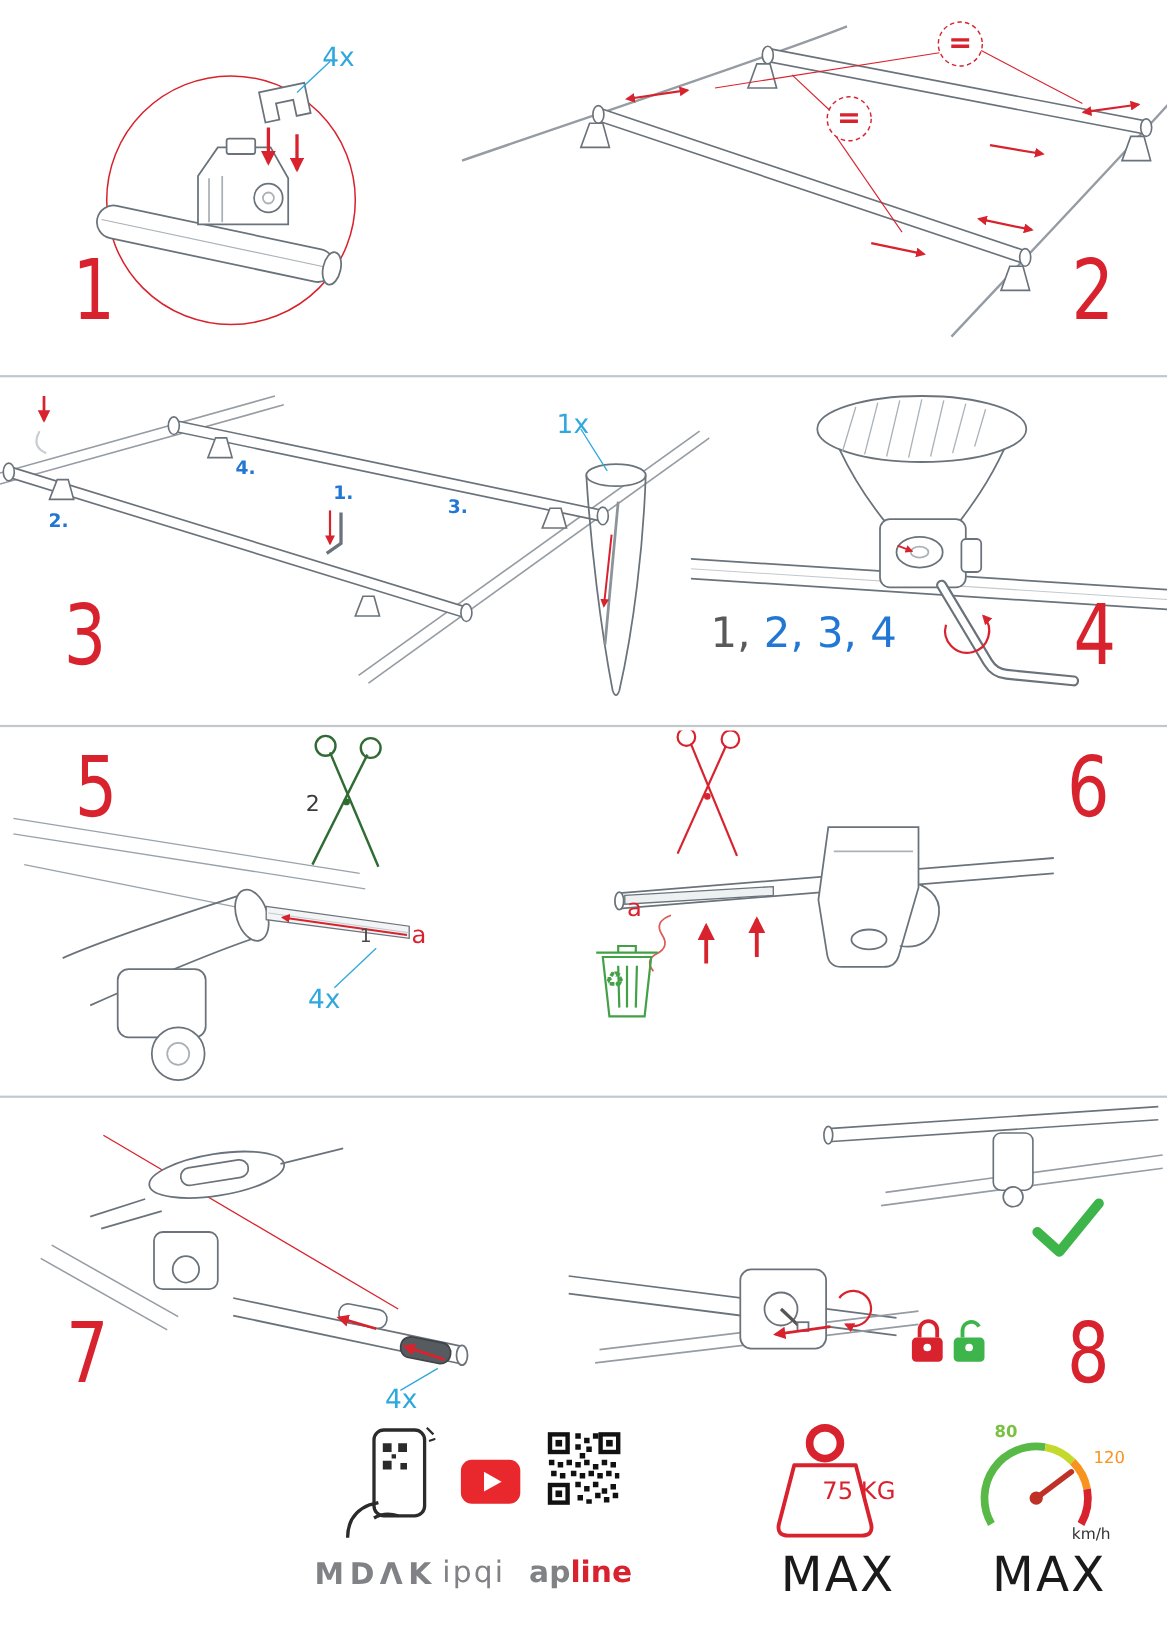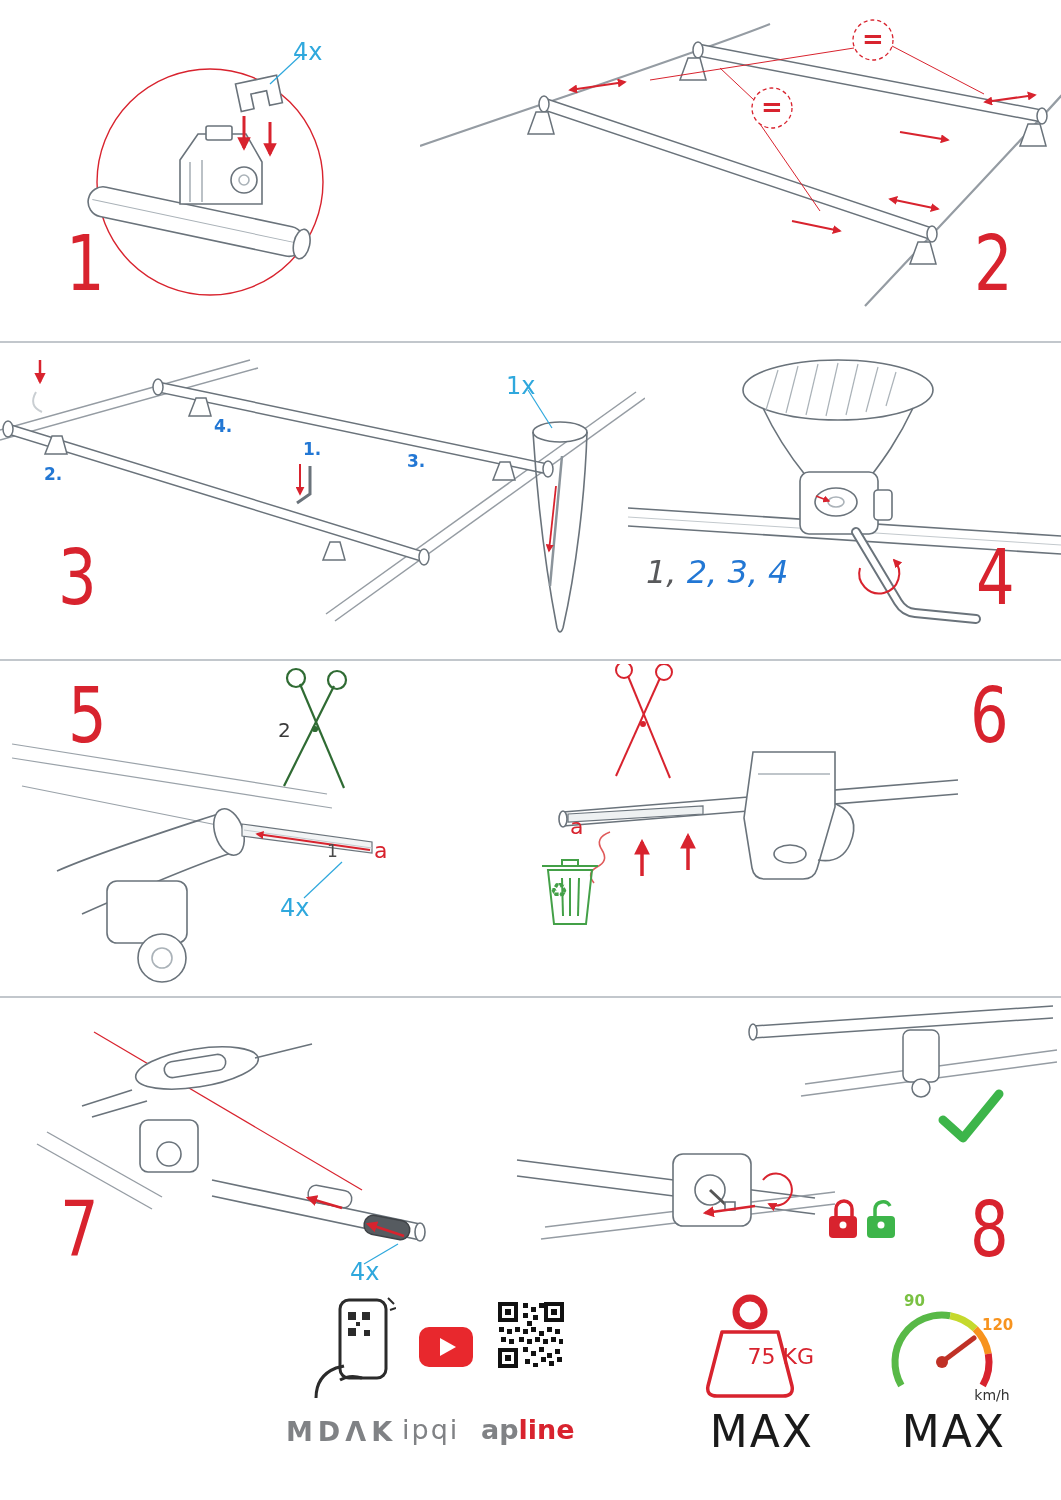--- a/index.html
+++ b/index.html
@@ -3,39 +3,39 @@
 <meta charset="utf-8">
 <style>
   html,body{margin:0;padding:0;background:#9aa0a6;}
   .page{position:relative;width:1061px;height:1500px;background:#ffffff;overflow:hidden;
         font-family:"DejaVu Sans",sans-serif;margin:0 auto;}
   .ov{position:absolute;line-height:1;white-space:nowrap;font-family:"DejaVu Sans",sans-serif;}
   .num{font-size:76px;color:#d8232e;font-weight:400;transform:scaleX(.8);transform-origin:left top;}
   .cnt{font-size:24px;color:#2fa8dd;}
   .sub{font-size:17px;color:#2277d4;font-weight:bold;}
   .eq{font-size:26px;font-weight:bold;color:#d8232e;}
-  .seq{font-size:32px;color:#58595b;font-style:italic;}
+  .seq{font-size:38px;color:#58595b;}
   .seq .blue{color:#2277d4;}
   .small-dark{font-size:17px;color:#4a4a4a;}
   .cut-label{font-size:20px;color:#3a3a3a;}
   .red-a{font-size:22px;color:#d8232e;}
   .recycle{font-size:20px;color:#43a047;}
   .divider{position:absolute;left:0;width:100%;height:1.5px;background:#c2c7cc;}
   .art{position:absolute;}
   .product{font-size:54px;color:#2b3088;letter-spacing:1px;}
   .brand{font-size:31px;font-weight:bold;color:#2e2e2e;}
   .brand .red{color:#d8232e;}
   .logo-mdak{font-size:27px;font-weight:bold;color:#808285;letter-spacing:5px;}
   .logo-ipqi{font-size:27px;color:#808285;letter-spacing:2px;}
   .logo-apline{font-size:27px;font-weight:bold;color:#808285;}
   .logo-apline .red{color:#d8232e;font-weight:bold;}
   .max{font-size:44px;color:#1a1a1a;letter-spacing:2px;text-align:right;}
   .wval{font-size:22px;color:#d8232e;text-align:right;}
   .spd-lo{font-size:15px;color:#7ac143;font-weight:bold;}
-  .spd-hi{font-size:15px;color:#f7931e;font-weight:bold;}
+  .spd-hi{font-size:15px;color:#f7931e;font-weight:normal;margin-left:12px;}
   .spd-unit{font-size:14px;color:#333;text-align:center;}
 </style>
 </head>
 <body>
 
 <div class="page">
 
   <svg width="0" height="0" style="position:absolute">
     <defs>
       <marker id="m-ar" viewBox="0 0 10 10" refX="8" refY="5" markerWidth="4.5" markerHeight="4.5" orient="auto-start-reverse">
@@ -385,18 +385,18 @@
   <div class="ov max" style="left:686px;top:1410px;width:128px">MAX</div>
 
   <svg class="art" style="left:878px;top:1286px" width="128" height="128" viewBox="0 0 128 128">
     <path d="M23.3,99.5 A47,47 0 0 1 72.2,29.7" fill="none" stroke="#58b947" stroke-width="7"></path>
     <path d="M72.2,29.7 A47,47 0 0 1 97.2,42.8" fill="none" stroke="#c5d92d" stroke-width="7"></path>
     <path d="M97.2,42.8 A47,47 0 0 1 110.3,67.8" fill="none" stroke="#f7931e" stroke-width="7"></path>
     <path d="M110.3,67.8 A47,47 0 0 1 104.7,99.5" fill="none" stroke="#d8232e" stroke-width="7"></path>
     <line x1="64" y1="76" x2="96" y2="52" stroke="#bf3126" stroke-width="5" stroke-linecap="round"></line>
     <circle cx="64" cy="76" r="6" fill="#bf3126"></circle>
   </svg>
-  <span class="ov spd-lo" style="left:904px;top:1294px">90</span>
+  <span class="ov spd-lo" style="left:904px;top:1294px">80</span>
   <span class="ov spd-hi" style="left:982px;top:1318px">120</span>
   <div class="ov spd-unit" style="left:928px;top:1388px;width:128px">km/h</div>
   <div class="ov max" style="left:878px;top:1410px;width:128px">MAX</div>
 
 </div>
 
 </body></html>

